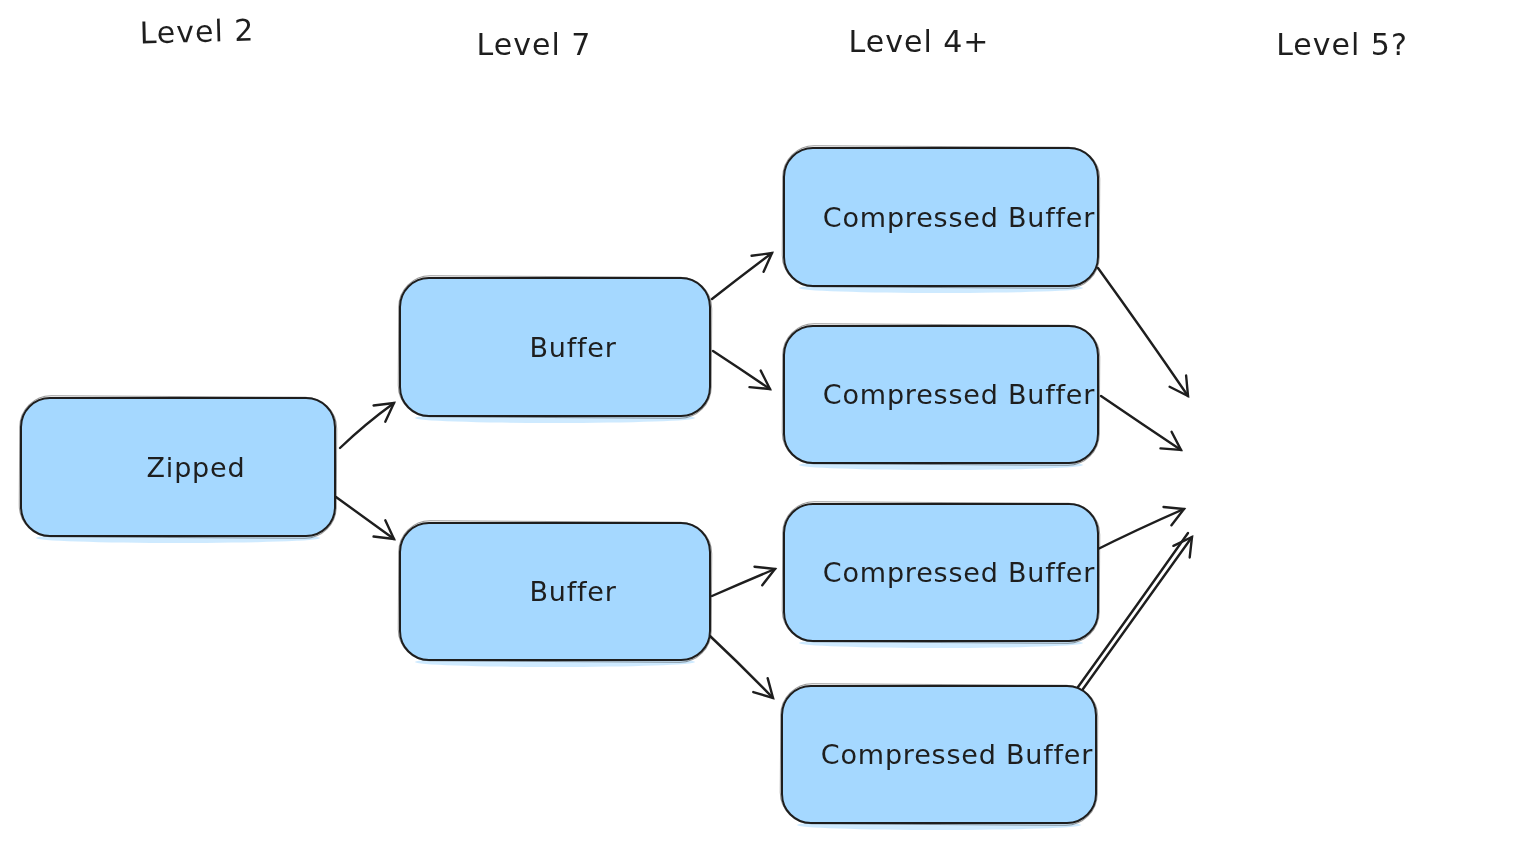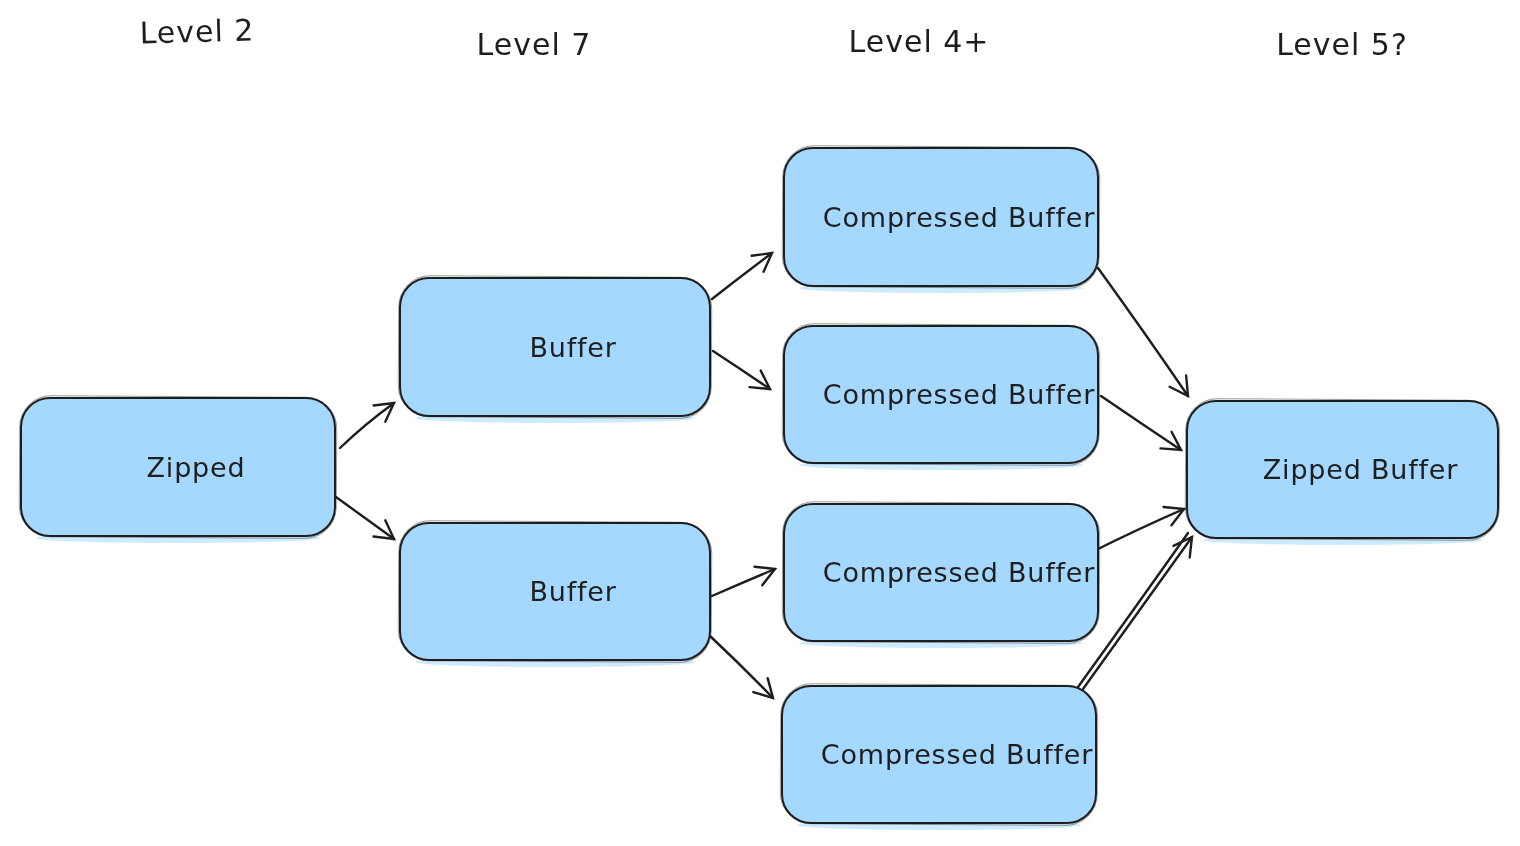--- a/index.html
+++ b/index.html
@@ -134,17 +134,14 @@
   </div>
 
   <div class="node n-cb3">
     <span>Compressed Buffer</span>
   </div>
 
   <div class="node n-cb4">
     <span>Compressed Buffer</span>
   </div>
 
-  <div class="node n-zip">
-    <span>Zipped Buffer</span>
-  </div>
 
 </div>
 
 </body></html>

